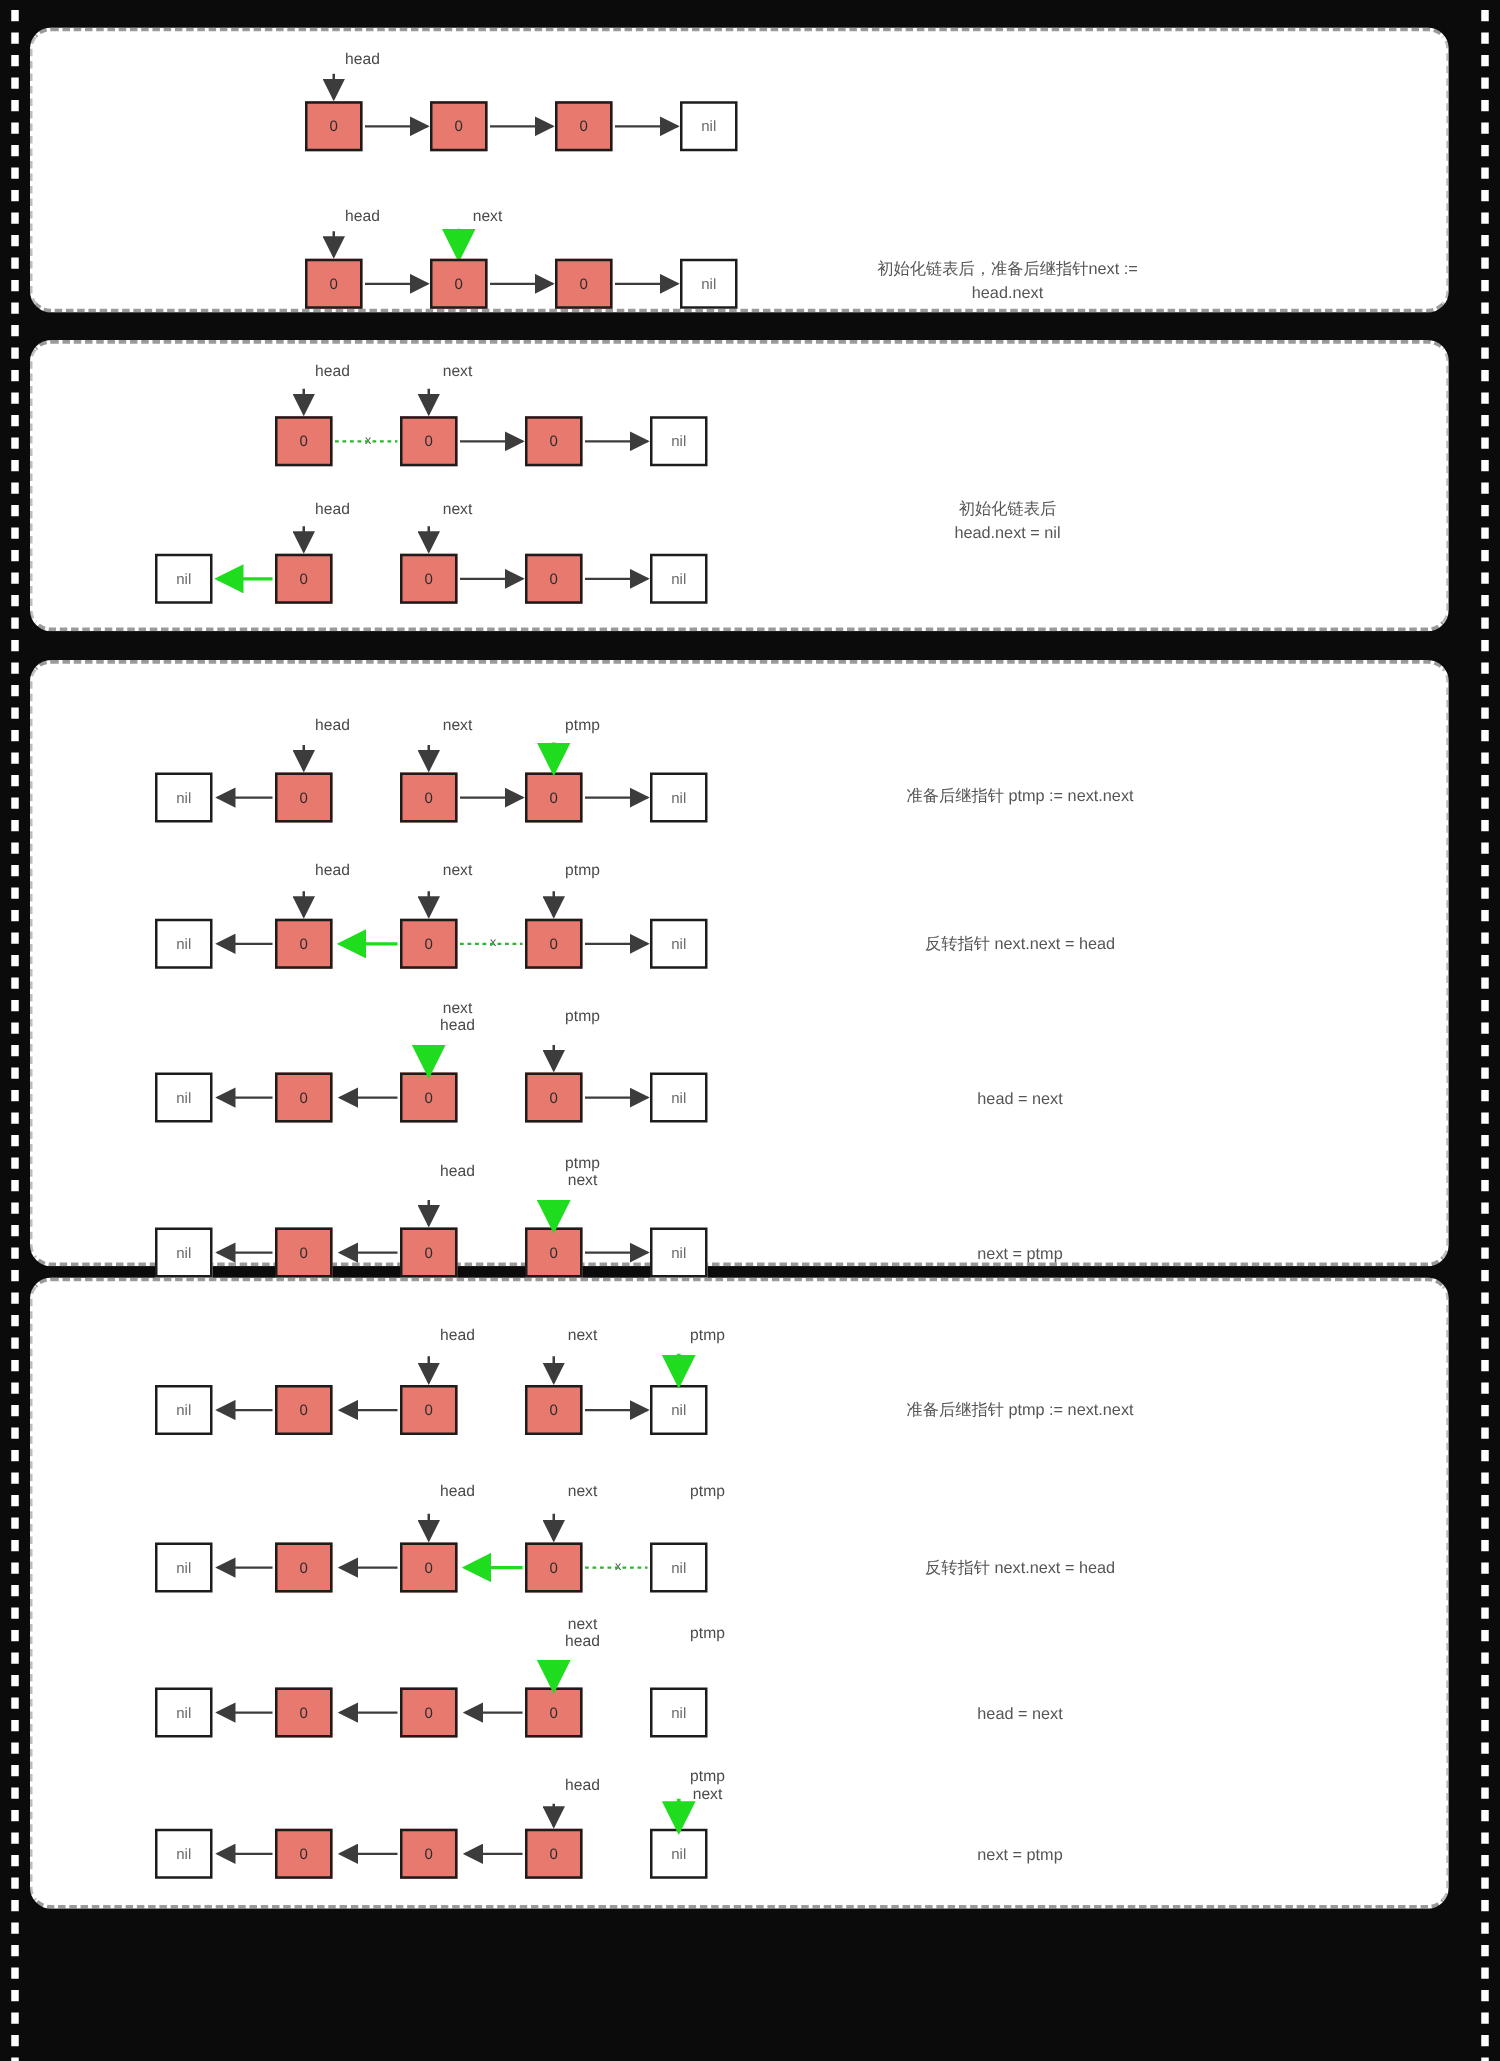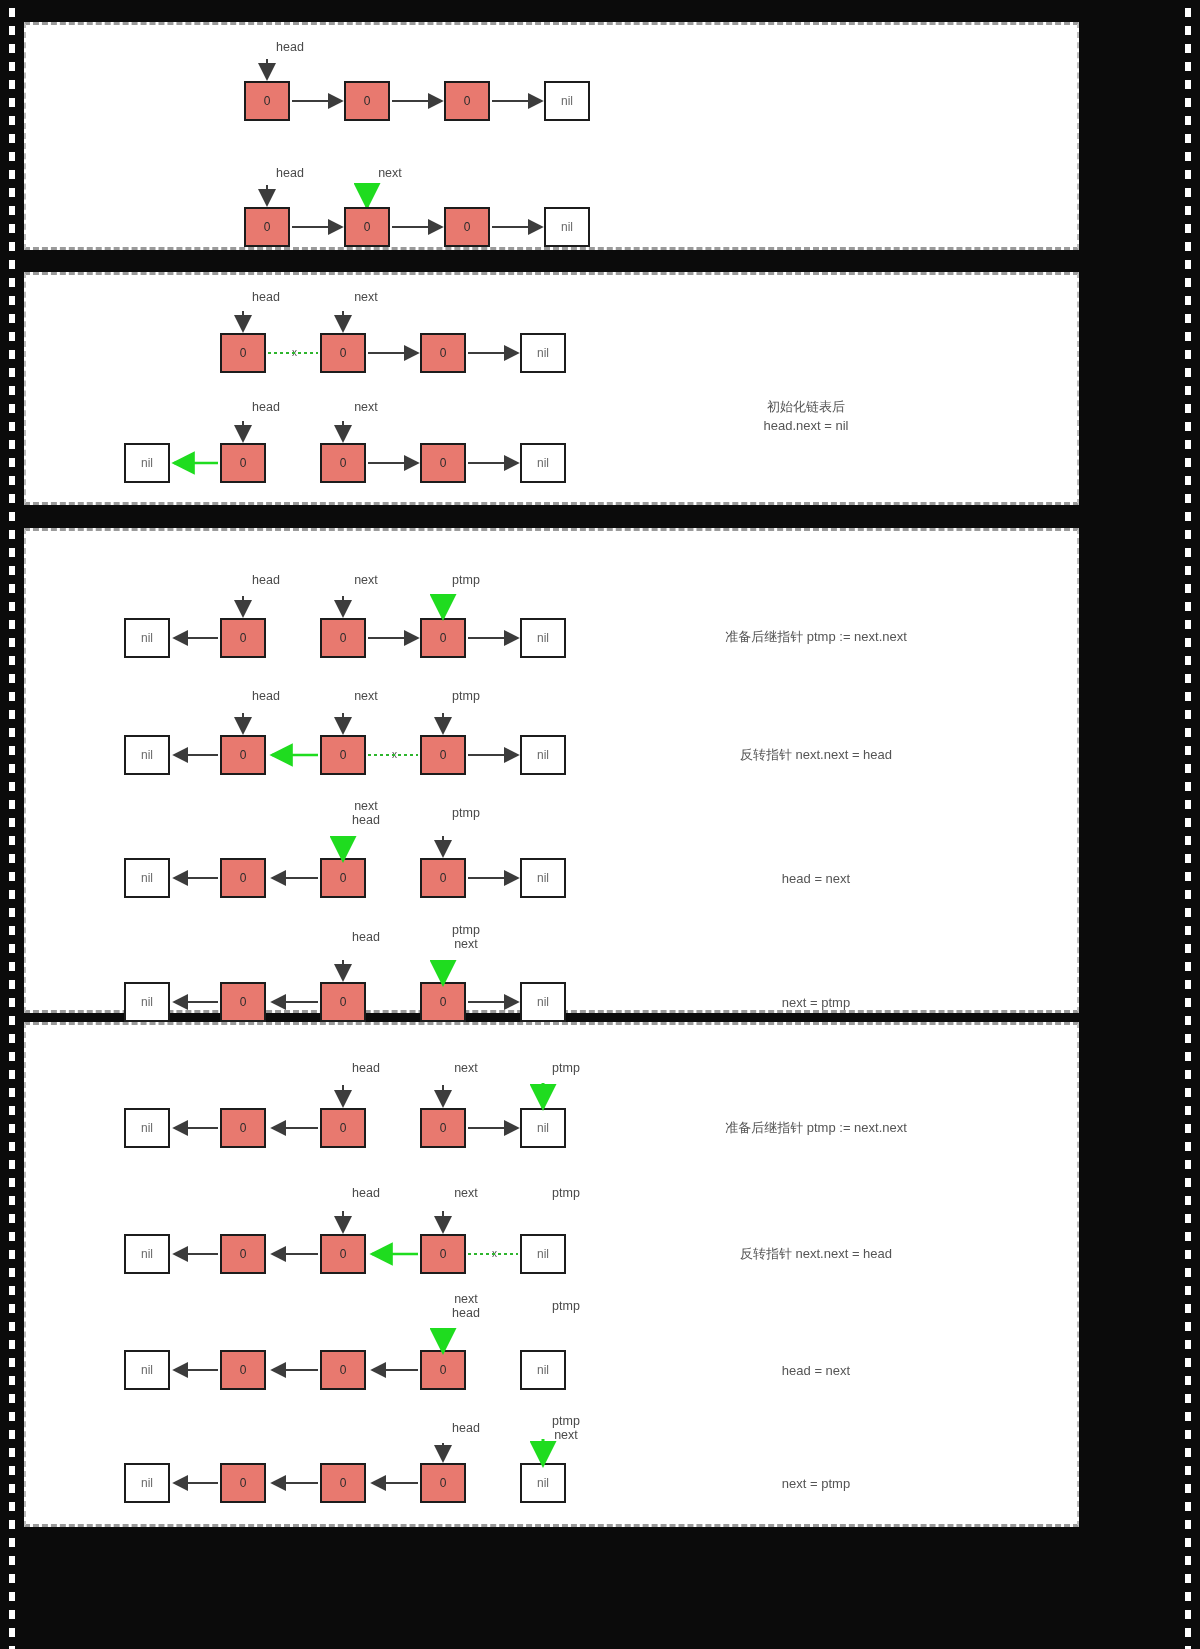--- a/index.html
+++ b/index.html
@@ -11,27 +11,28 @@
     overflow:hidden;
   }
   .filmstrip{
     position:absolute;left:0;top:0;width:1200px;height:1649px;
     background:#0b0b0b;
     box-sizing:border-box;
   }
   .panel{
     position:absolute;
     left:24px;
-    width:1055px;
+    width:1135px;
     background:#fff;
     box-sizing:border-box;
     border-top:3px dashed #9a9a9a;
     border-bottom:3px dashed #9a9a9a;
     border-left:2px dashed #bdbdbd;
     border-right:2px dashed #bdbdbd;
+    border-radius:17px;
   }
   .sprocket{
     position:absolute;
     width:6px;height:9px;
     background:#fff;
     left:9px;
   }
   .sprocket.right{left:1185px;}
   .node{
     position:absolute;
@@ -102,20 +103,22 @@
       <line x1="466" y1="202" x2="516" y2="202" stroke="#3c3c3c" stroke-width="1.8" marker-end="url(#ad)"></line>
     </svg>
 
     <div class="label" style="left:222px;top:141px;width:84px;">head</div>
     <div class="label" style="left:322px;top:141px;width:84px;">next</div>
     <div class="node" style="left:218px;top:182px;">0</div>
     <div class="node" style="left:318px;top:182px;">0</div>
     <div class="node" style="left:418px;top:182px;">0</div>
     <div class="node nil" style="left:518px;top:182px;">nil</div>
 
+    <div class="annot" style="left:630px;top:180px;width:300px;">初始化链表后，准备后继指针next :=
+head.next</div>
   </div>
 
   <div class="panel" style="top:272px;height:233px;">
 
     <div class="label" style="left:198px;top:15px;width:84px;">head</div>
     <div class="label" style="left:298px;top:15px;width:84px;">next</div>
     <div class="node" style="left:194px;top:58px;">0</div>
     <div class="node" style="left:294px;top:58px;">0</div>
     <div class="node" style="left:394px;top:58px;">0</div>
     <div class="node nil" style="left:494px;top:58px;">nil</div>

